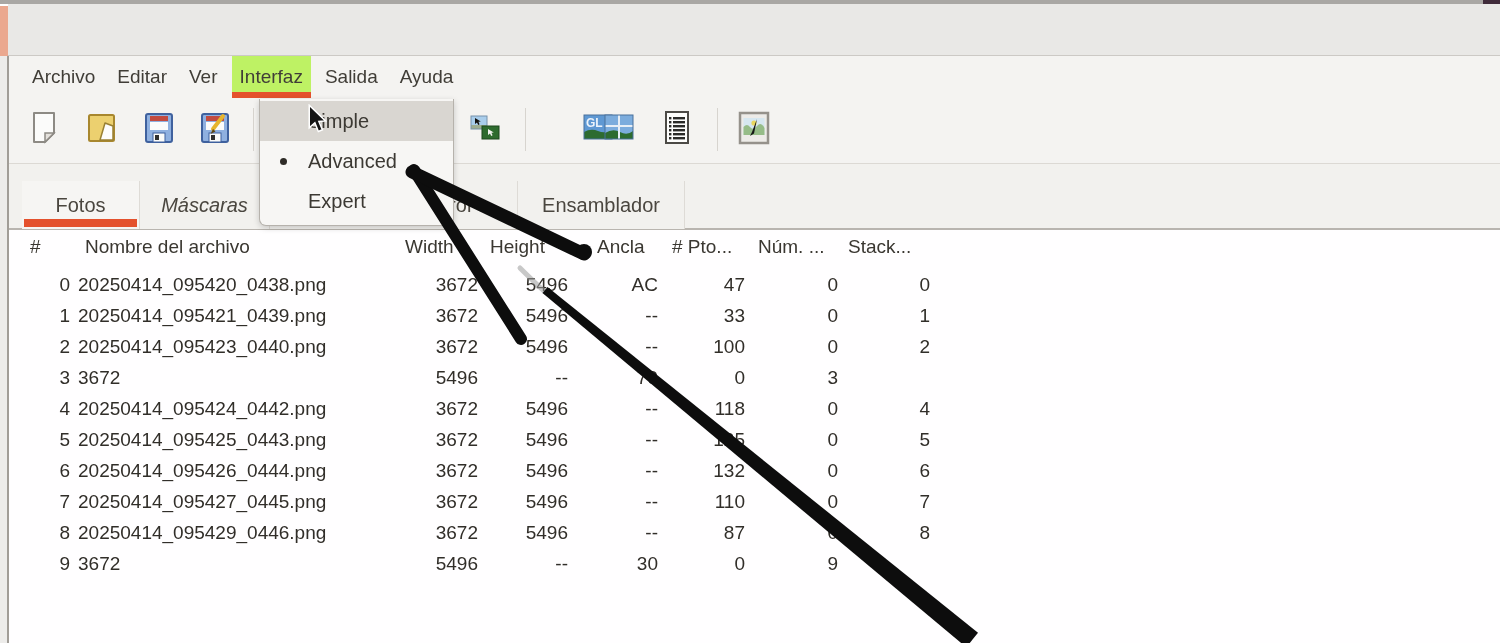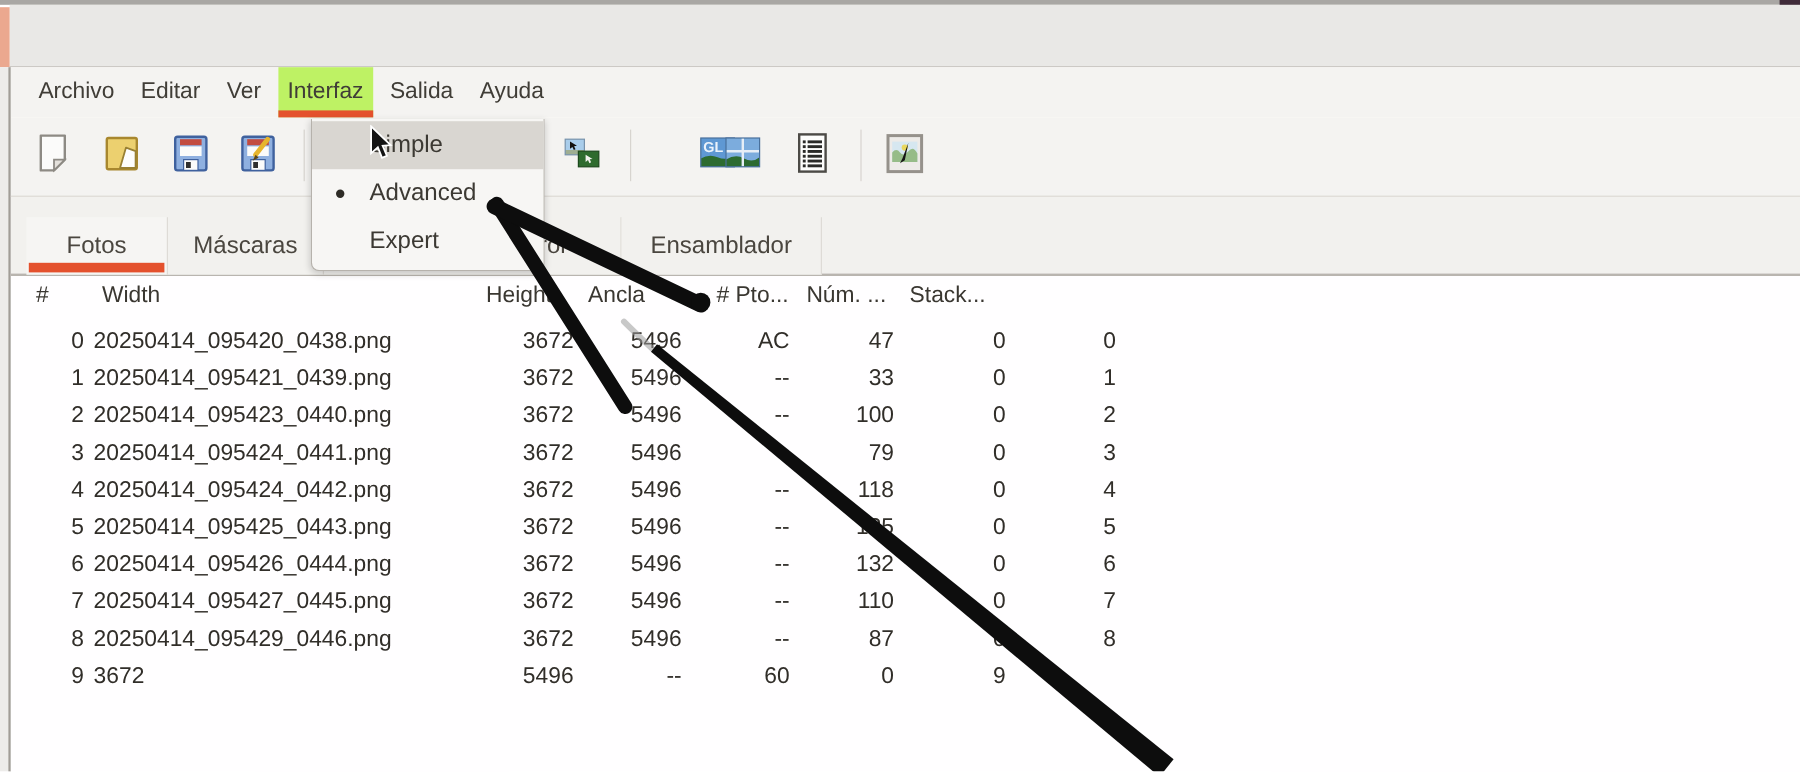--- a/index.html
+++ b/index.html
@@ -150,35 +150,36 @@
         <path d="M20,9 L15,22 L13,26 L17,23.5 Z" fill="#161616"></path>
       </svg></div>
     <div class="tb-sep" style="left: 244px;"></div>
     <div class="tb-sep" style="left: 516px;"></div>
     <div class="tb-sep" style="left: 708px;"></div>
   </div>
 <div class="tabstrip">
     <div class="tab selected" style="left: 13px; width: 118px;">
       <span>Fotos</span>
     </div>
-    <div class="tab" style="left: 131px; width: 130px;">
+    <div class="tab" style="left: 131px; width: 130px; font-style: italic;">
       <span>Máscaras</span>
     </div>
     <div class="tab" style="left: 261px; width: 248px;">
       <span>Puntos de control</span>
     </div>
     <div class="tab" style="left: 509px; width: 167px;">
       <span>Ensamblador</span>
     </div>
   </div>
 
 <div class="content">
   <div class="ptable">
       <div class="trow thead">
         <div>#</div>
+        <div>Nombre del archivo</div>
         <div>Width</div>
         <div>Height</div>
         <div>Ancla</div>
         <div># Pto...</div>
         <div>Núm. ...</div>
         <div>Stack...</div>
       </div>
       <div class="trow">
         <div>0</div>
         <div>20250414_095420_0438.png</div>
@@ -204,21 +205,20 @@
         <div>20250414_095423_0440.png</div>
         <div>3672</div>
         <div>5496</div>
         <div>--</div>
         <div>100</div>
         <div>0</div>
         <div>2</div>
       </div>
       <div class="trow">
         <div>3</div>
-        <div>20250414_095424_0441.png</div>
         <div>3672</div>
         <div>5496</div>
         <div>--</div>
         <div>79</div>
         <div>0</div>
         <div>3</div>
       </div>
       <div class="trow">
         <div>4</div>
         <div>20250414_095424_0442.png</div>
@@ -267,21 +267,21 @@
         <div>--</div>
         <div>87</div>
         <div>0</div>
         <div>8</div>
       </div>
       <div class="trow">
         <div>9</div>
         <div>3672</div>
         <div>5496</div>
         <div>--</div>
-        <div>60</div>
+        <div>30</div>
         <div>0</div>
         <div>9</div>
       </div>
     </div>
 </div>
 
 <div class="dropdown">
     <div class="dd-item highlight"><span>Simple</span></div>
     <div class="dd-item"><span class="bullet"></span><span>Advanced</span></div>
     <div class="dd-item"><span>Expert</span></div>

